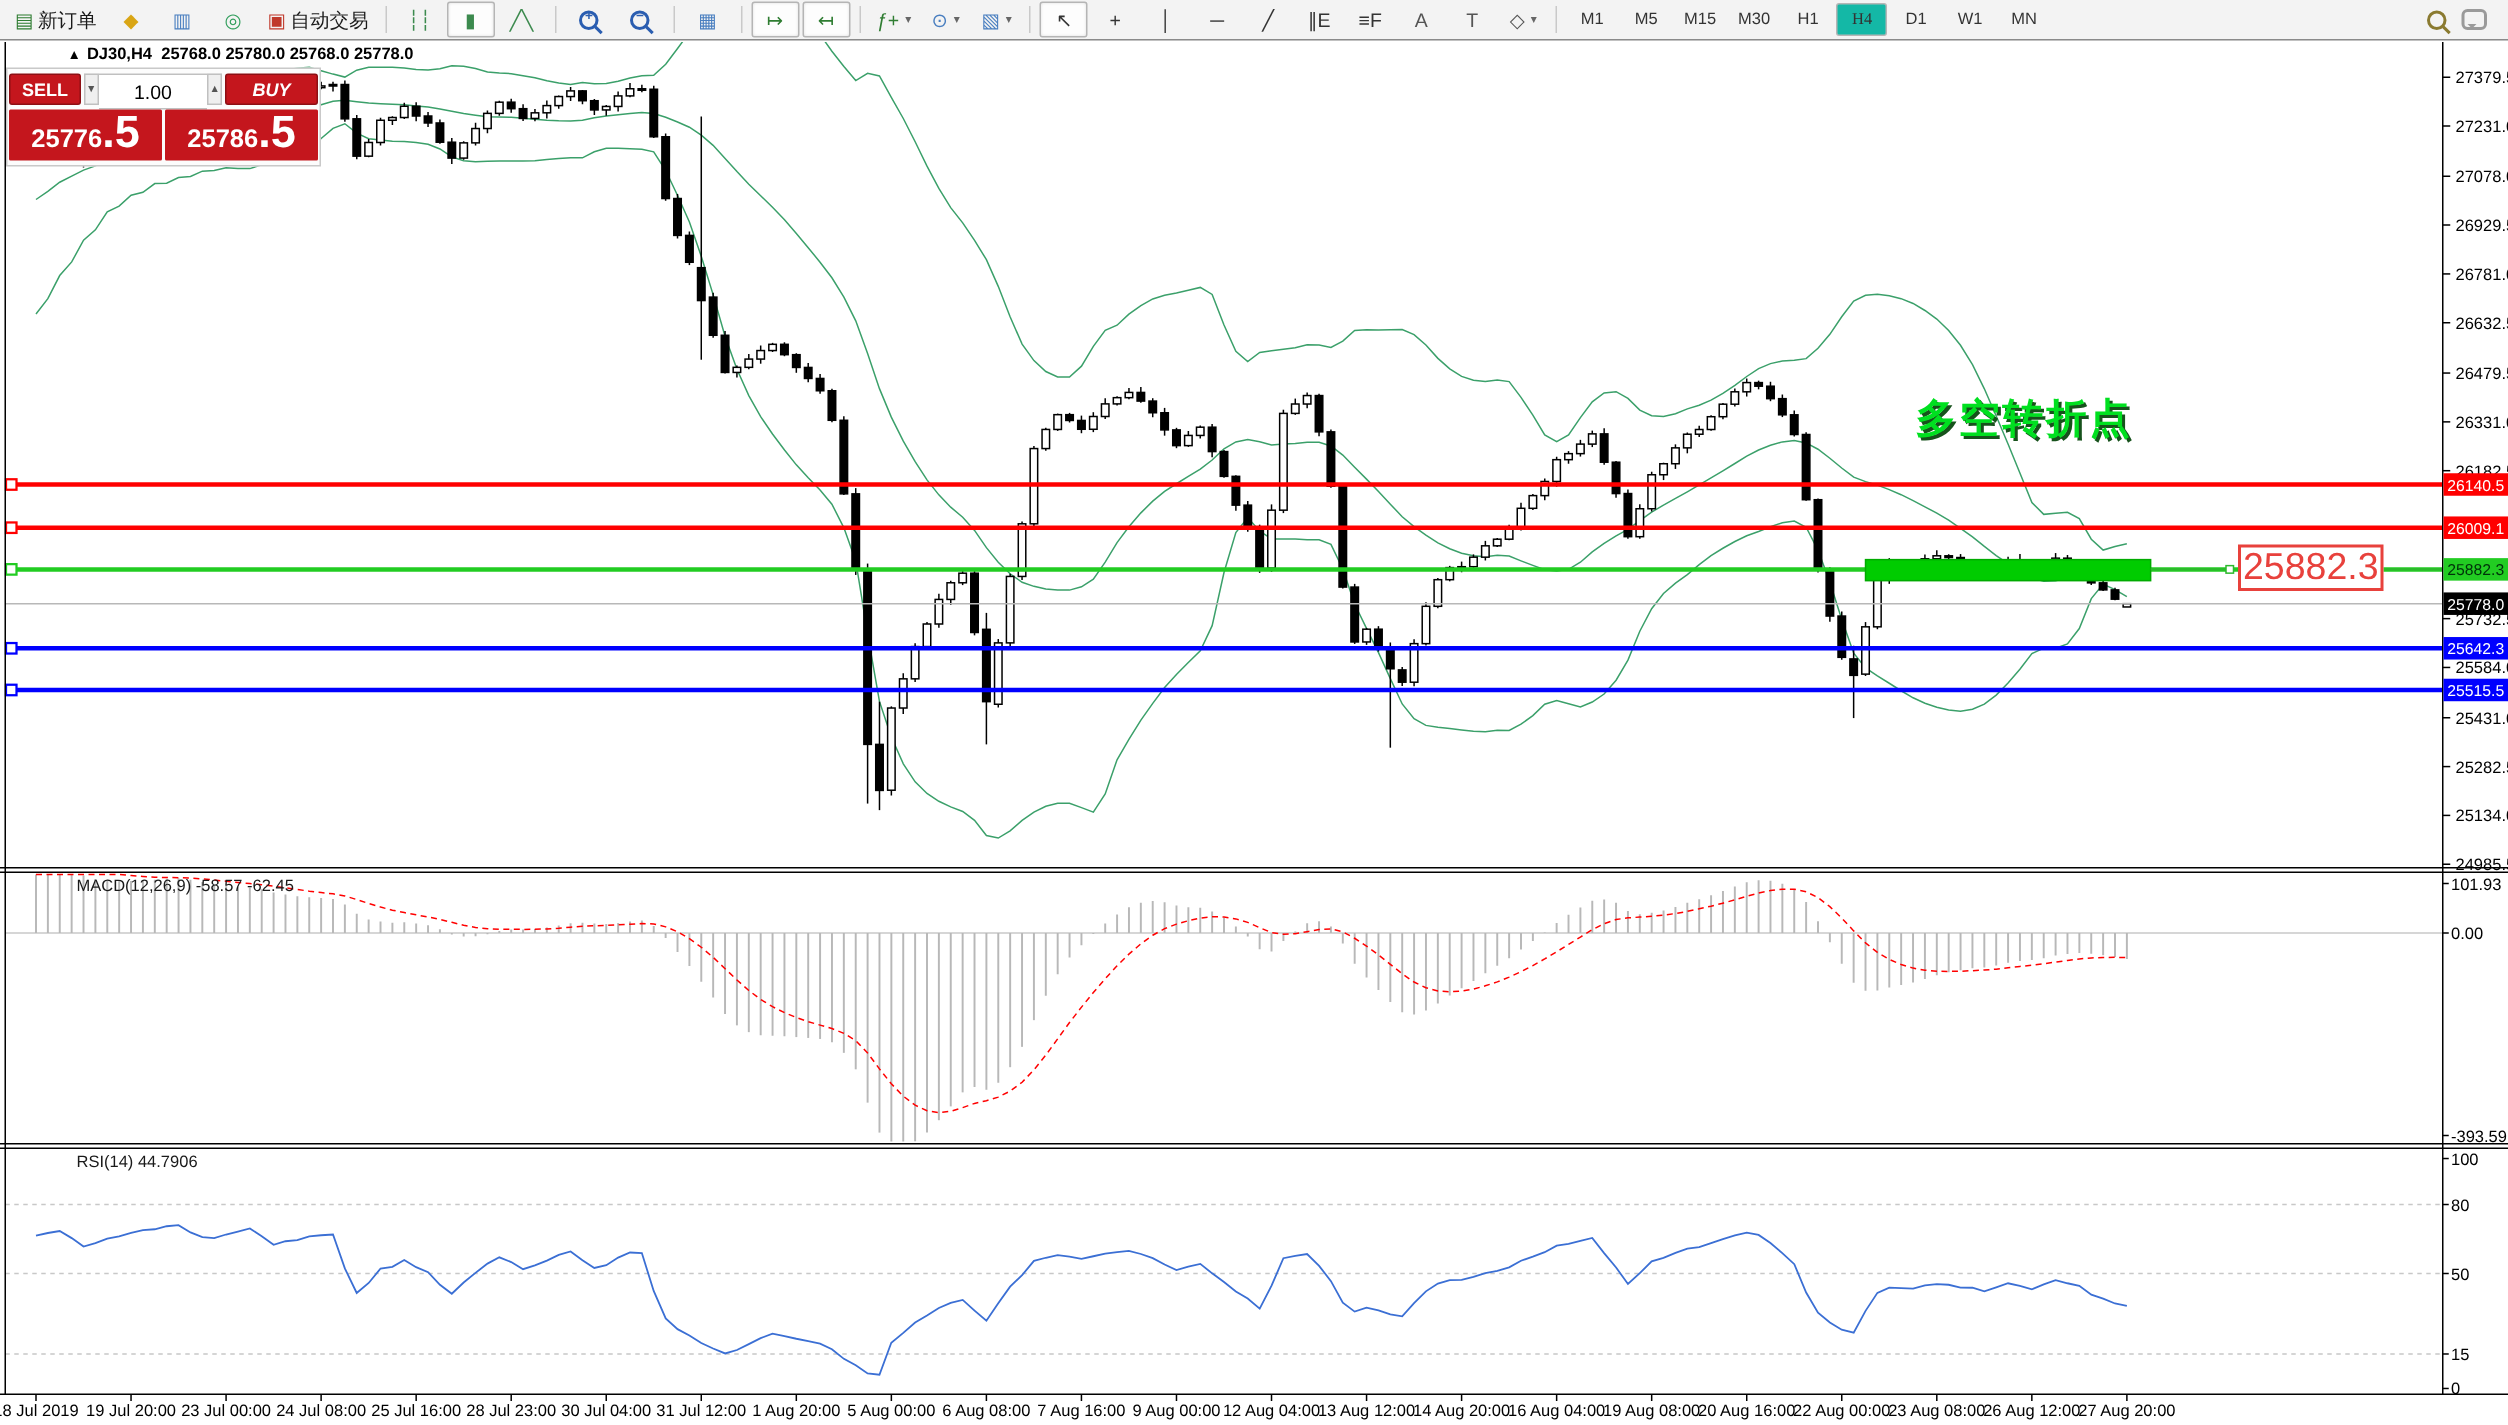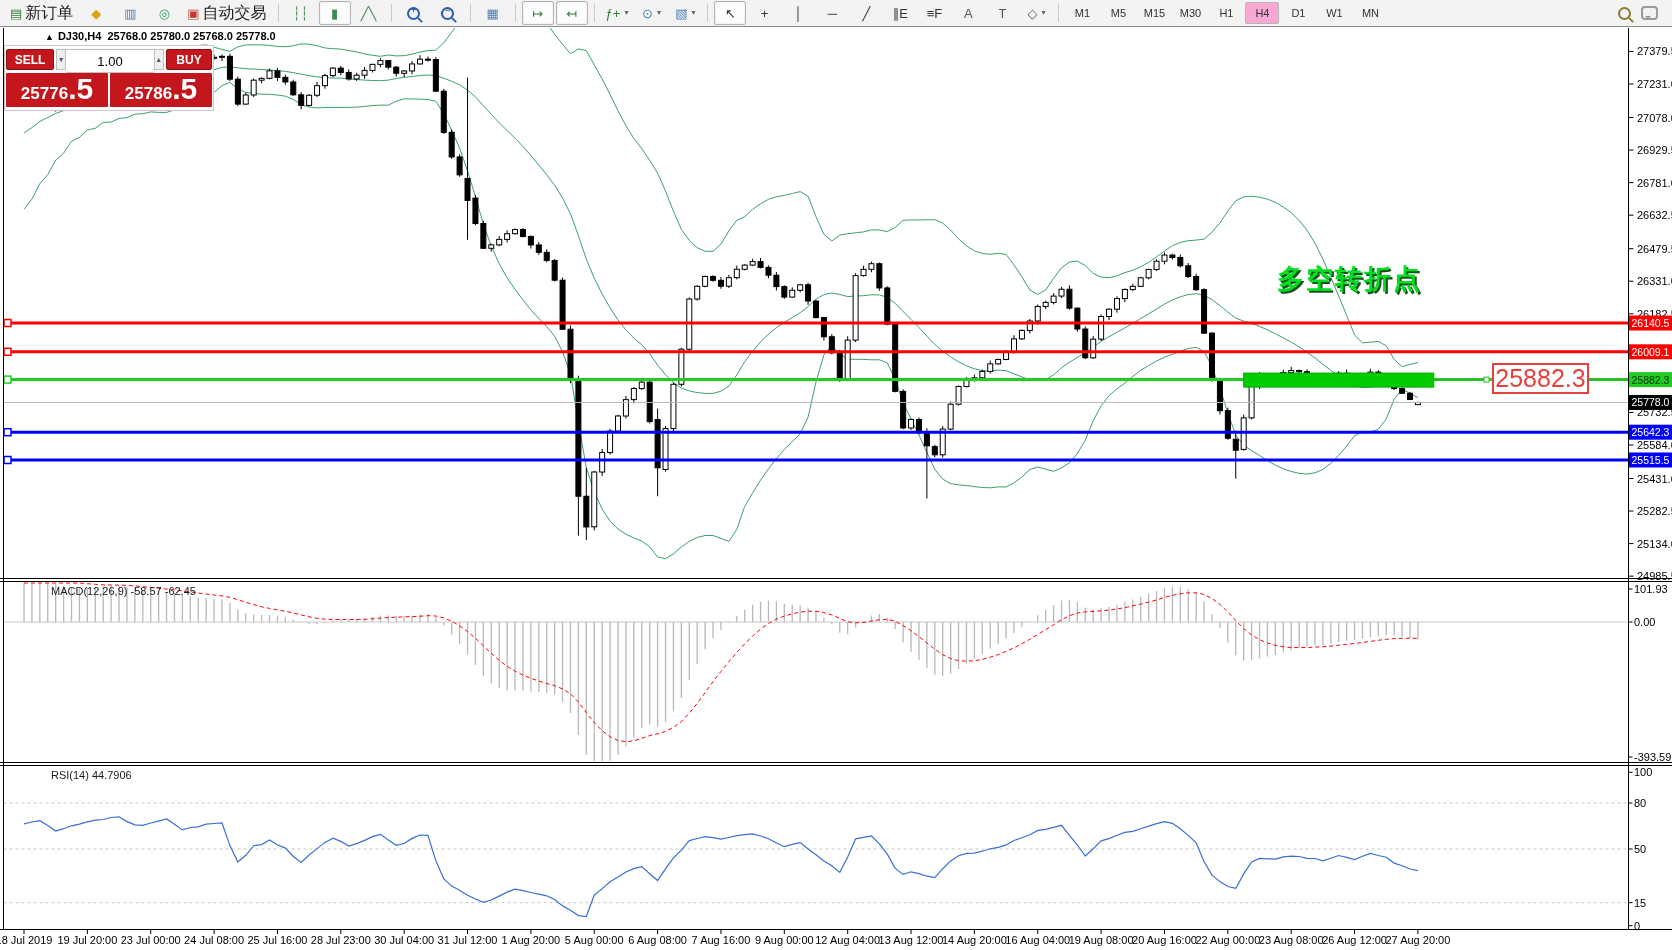--- a/index.html
+++ b/index.html
@@ -8,26 +8,26 @@
 
   
   #toolbar{position:absolute;top:0;left:0;width:1672px;height:27px;background:#f3f3f3;
            border-bottom:1px solid #8a8a8a;display:flex;align-items:center;
            padding:0 4px;box-sizing:border-box;z-index:10;}
   .tb-btn{height:22px;min-width:22px;display:inline-flex;align-items:center;justify-content:center;
           padding:0 4px;margin:0 1px;font-size:13px;line-height:1;color:#555;
           border:1px solid transparent;border-radius:2px;cursor:default;gap:3px;white-space:nowrap;}
   .tb-btn.pressed{background:#fdfdfd;border-color:#b5b5b5;box-shadow:inset 0 0 2px #ddd;}
   .tb-btn .g{font-size:13px;}
-  .tb-btn .lbl{font-size:16px;color:#1a1a1a;}
+  .tb-btn .lbl{font-size:13px;color:#1a1a1a;}
   .tb-btn .dd{font-size:8px;color:#666;margin-left:1px;}
   .tb-sep{width:1px;height:18px;background:#c9c9c9;margin:0 5px;flex:0 0 auto;}
   .tf-btn{height:20px;min-width:24px;display:inline-flex;align-items:center;justify-content:center;
           font-size:11px;color:#333;padding:0 4px;margin:0 1px;border:1px solid transparent;border-radius:2px;}
-  .tf-btn.pressed{background:#f9a8d4;border-color:#b5b5b5;}
+  .tf-btn.pressed{background:#14b8a6;border-color:#b5b5b5;font-family:Liberation Serif, serif;}
   #tb-right{margin-left:auto;display:flex;align-items:center;margin-right:10px;gap:10px;}
   .mag{position:relative;width:9px;height:9px;border:2px solid #2a5db0;border-radius:50%;
        display:inline-block;}
   .mag::after{content:"";position:absolute;width:6px;height:2px;background:#2a5db0;
        bottom:-3px;right:-5px;transform:rotate(45deg);}
   .mag .sign{position:absolute;top:-3px;left:0;width:9px;text-align:center;font-size:9px;
        font-weight:bold;color:#2a5db0;}
   .mag.gray{border-color:#8a7a30;}
   .mag.gray::after{background:#8a7a30;}
   .bub{width:13px;height:10px;border:2px solid #9a9a9a;border-radius:4px;display:inline-block;position:relative;}
@@ -40,21 +40,21 @@
   #macd-label{top:585px;}
   #rsi-label{top:769px;}
 
   
   #ocp{position:absolute;left:4px;top:45px;width:210px;height:66px;background:#fcfcfc;
        border:1px solid #c9c9c9;z-index:6;box-sizing:border-box;}
   #ocp-row1{display:flex;align-items:center;height:25px;padding:2px 1px 0 1px;box-sizing:border-box;gap:2px;}
   .ocp-btn{flex:0 0 auto;height:21px;background:#c4161d;color:#fff;font-weight:bold;font-size:12px;
        border:1px solid #8d0f14;border-radius:2px;font-family:"Liberation Sans",sans-serif;}
   #ocp-sell-btn{width:48px;}
-  #ocp-buy-btn{width:46px;}
+  #ocp-buy-btn{width:62px;font-style:italic;}
   #ocp-vol{display:flex;flex:1 1 auto;height:21px;}
   #ocp-vol button{width:16px;background:#efefef;border:1px solid #c0c0c0;font-size:7px;color:#555;padding:0;}
   #ocp-vol input{width:100%;min-width:0;border:1px solid #c0c0c0;border-left:none;border-right:none;
        text-align:center;font-size:13px;font-family:"Liberation Sans",sans-serif;padding:11px;}
   #ocp-row2{display:flex;gap:2px;padding:2px 1px;}
   .pricebox{width:103px;height:34px;background:#c4161d;color:#fff;display:flex;align-items:baseline;
        justify-content:center;border-radius:1px;}
   .pricebox .pm{font-size:17px;font-weight:bold;line-height:34px;}
   .pricebox .pb{font-size:30px;font-weight:bold;line-height:32px;}
 

